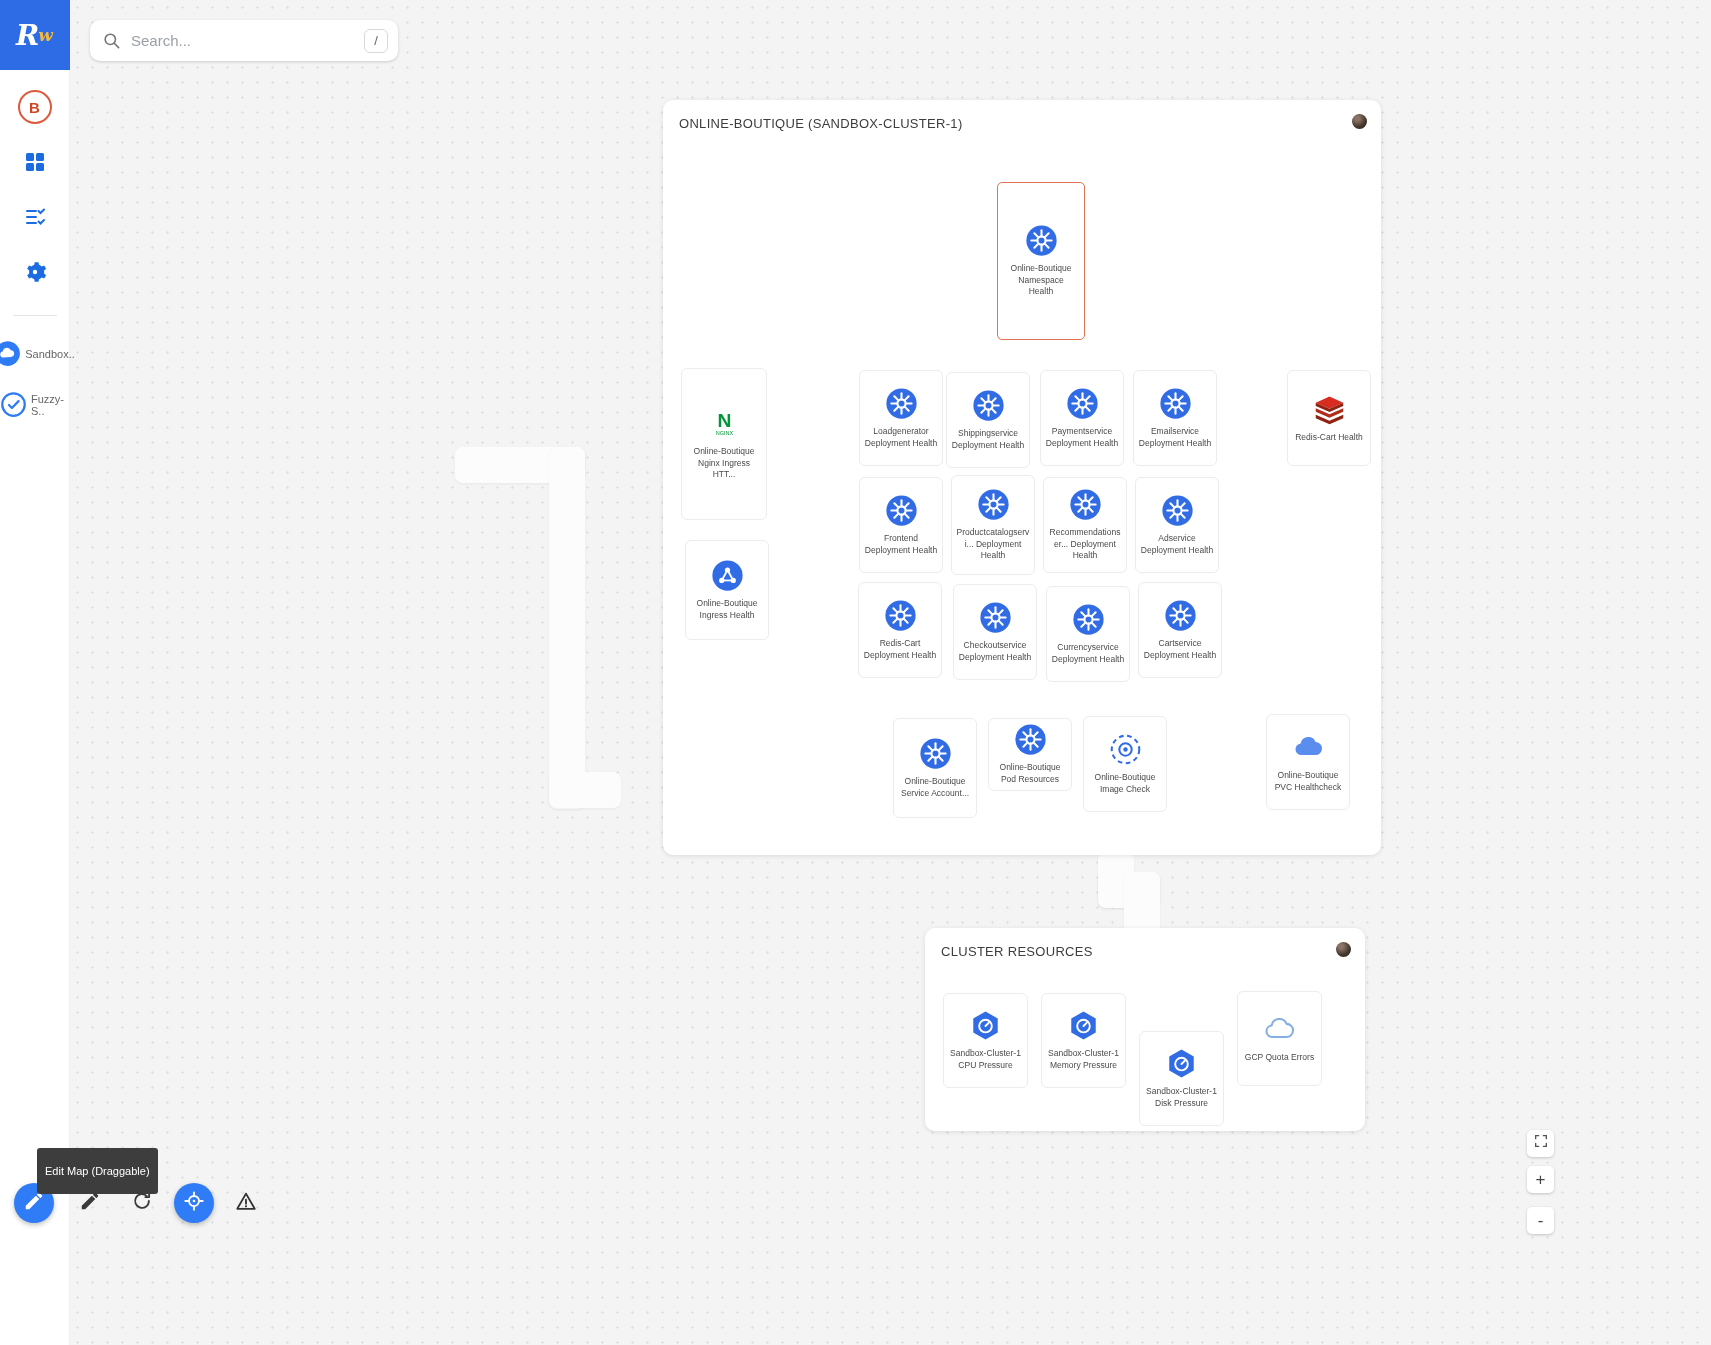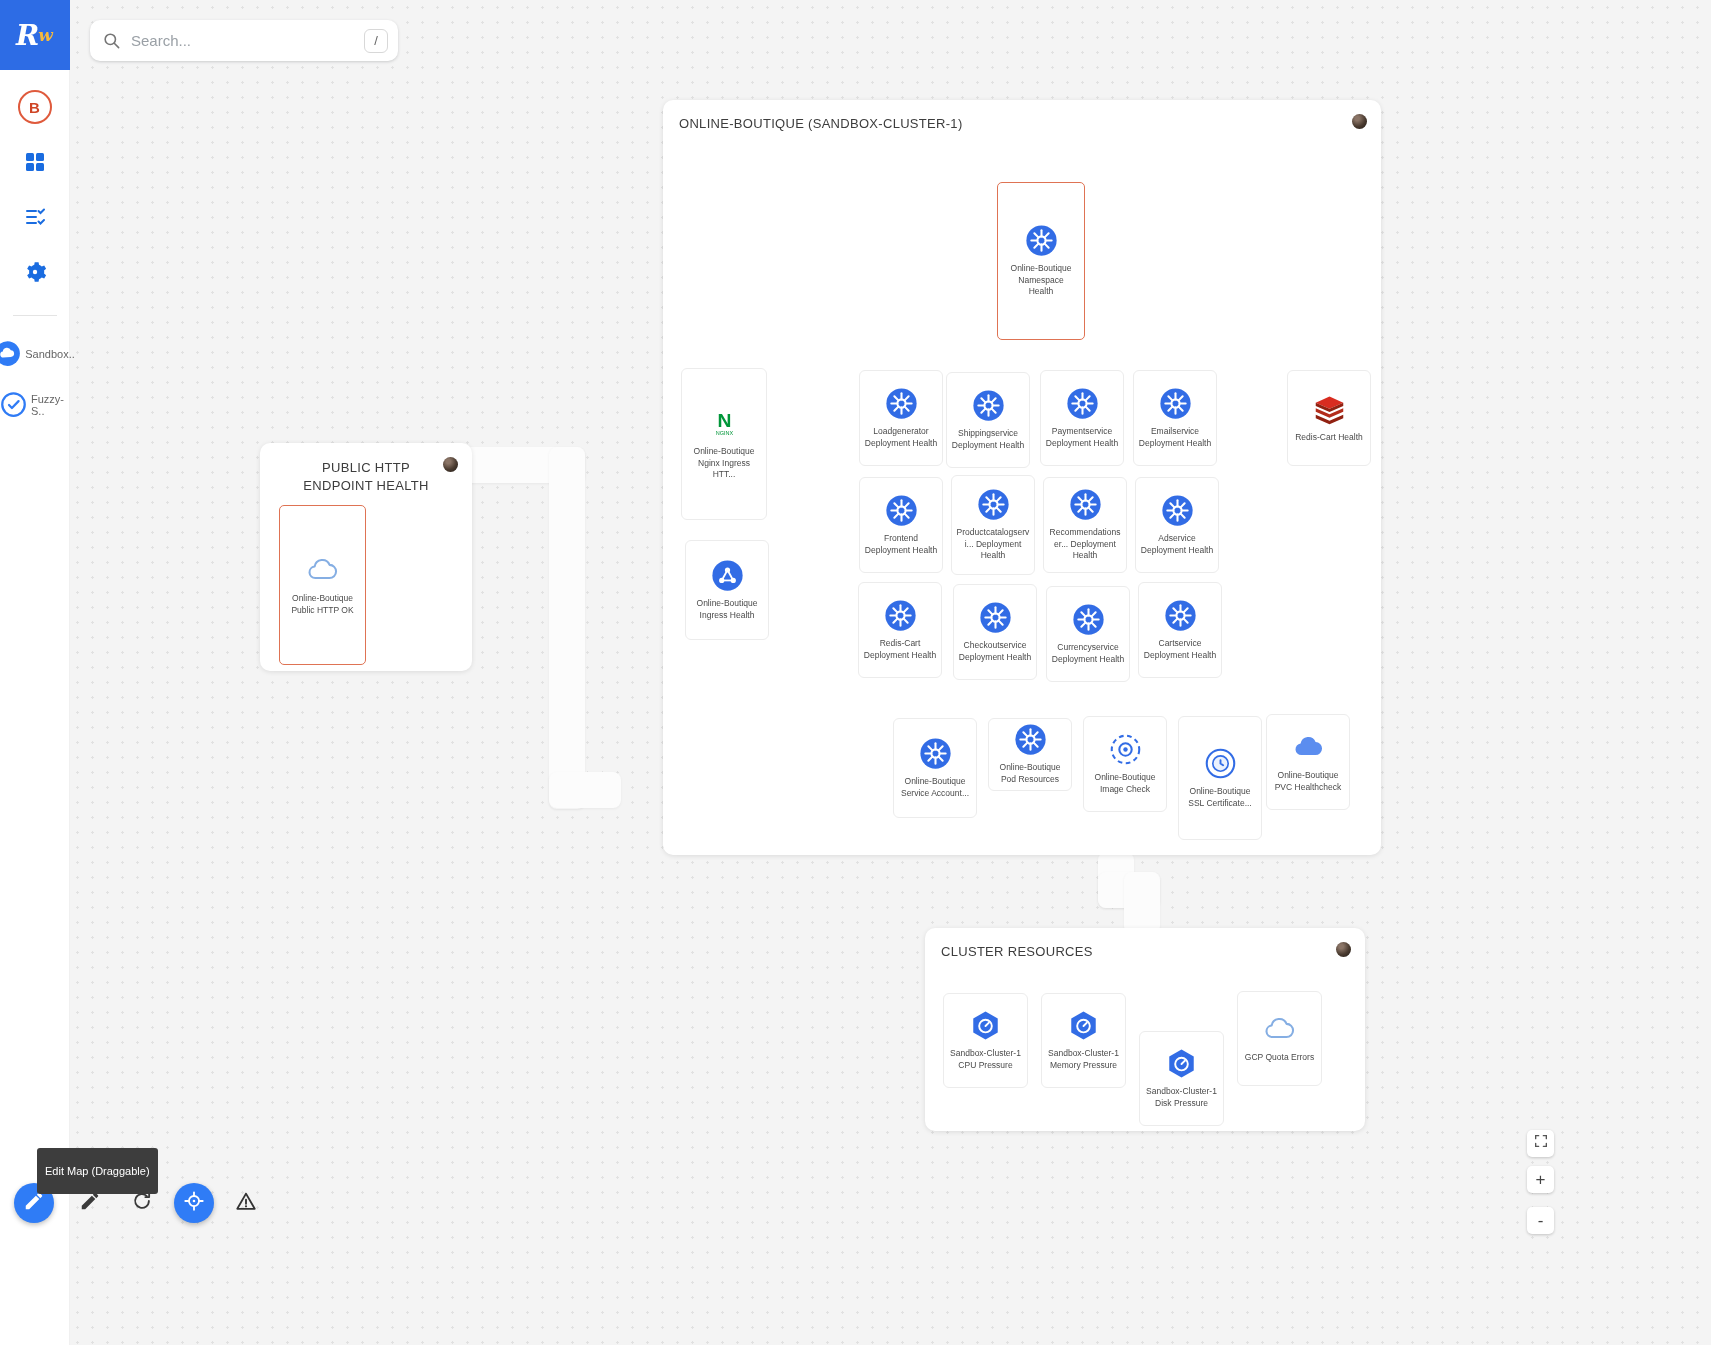--- a/index.html
+++ b/index.html
@@ -420,51 +420,27 @@
       <div class="node framed" style="left: 420px; top: 616px; width: 84px; height: 96px;">
         <div class="node-icon">
           <svg viewBox="0 0 24 24">
             <circle cx="12" cy="12" r="10" fill="none" stroke="#326ce5" stroke-width="1.5" stroke-dasharray="3.4 2.6"></circle>
             <circle cx="12" cy="12" r="4.5" fill="none" stroke="#326ce5" stroke-width="1.5"></circle>
             <circle cx="12" cy="12" r="1.6" fill="#326ce5"></circle>
           </svg>
         </div>
         <div class="node-label">Online-Boutique Image Check</div>
       </div>
-      <div class="node framed" style="left: 515px; top: 616px; width: 84px; height: 124px;">
-        <div class="node-icon">
-          <svg viewBox="0 0 24 24">
-            <circle cx="12" cy="12" r="10" fill="none" stroke="#326ce5" stroke-width="1.5"></circle>
-            <circle cx="12" cy="12" r="5.6" fill="#eaf1fd" stroke="#326ce5" stroke-width="1.2"></circle>
-            <path d="M12 9.6V12l1.9 1.3" stroke="#326ce5" stroke-width="1.4" fill="none" stroke-linecap="round"></path>
-          </svg>
-        </div>
-        <div class="node-label">Online-Boutique SSL Certificate...</div>
-      </div>
       <div class="node framed" style="left: 603px; top: 614px; width: 84px; height: 96px;">
         <div class="node-icon">
           <svg viewBox="0 0 24 24">
             <path d="M6.8 17.5a4.2 4.2 0 0 1-.55-8.37 5.7 5.7 0 0 1 10.9-1.2A4.6 4.6 0 0 1 17 17.5z" fill="#5b8def"></path>
           </svg>
         </div>
         <div class="node-label">Online-Boutique PVC Healthcheck</div>
-      </div>
-    </div>
-    <div class="group" style="left: 260px; top: 443px; width: 212px; height: 228px;">
-      <div class="group-title centered">PUBLIC HTTP ENDPOINT HEALTH</div>
-      <div class="group-avatar"></div>
-      <div class="hl-frame" style="left: 19px; top: 62px; width: 87px; height: 160px;">
-        <div class="node" style="width: 75px;">
-          <div class="node-icon">
-            <svg viewBox="0 0 24 24">
-              <path d="M6.8 17.5a4.2 4.2 0 0 1-.55-8.37 5.7 5.7 0 0 1 10.9-1.2A4.6 4.6 0 0 1 17 17.5z" fill="none" stroke="#85aee3" stroke-width="1.5" stroke-linejoin="round"></path>
-            </svg>
-          </div>
-          <div class="node-label">Online-Boutique Public HTTP OK</div>
-        </div>
       </div>
     </div>
     <div class="group" style="left: 925px; top: 928px; width: 440px; height: 203px;">
       <div class="group-title">CLUSTER RESOURCES</div>
       <div class="group-avatar"></div>
       <div class="node framed" style="left: 18px; top: 65px; width: 85px; height: 95px;">
         <div class="node-icon">
           <svg viewBox="0 0 24 24">
             <path d="M12 1.8l8.9 5.1v10.2L12 22.2l-8.9-5.1V6.9z" fill="#326ce5"></path>
             <circle cx="12" cy="12.4" r="4.6" fill="none" stroke="#fff" stroke-width="1.4"></circle>

